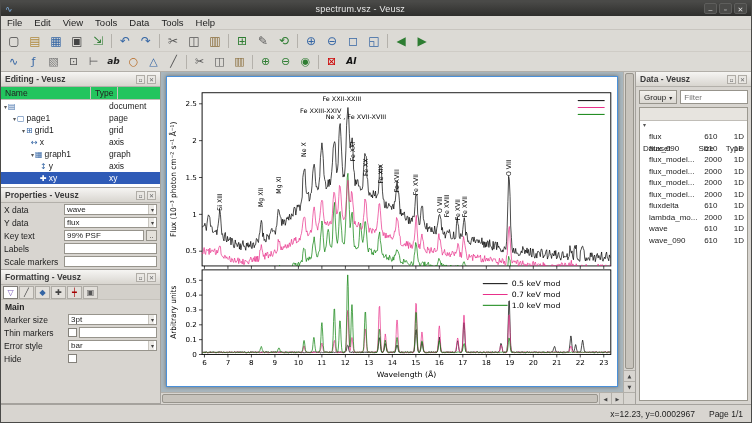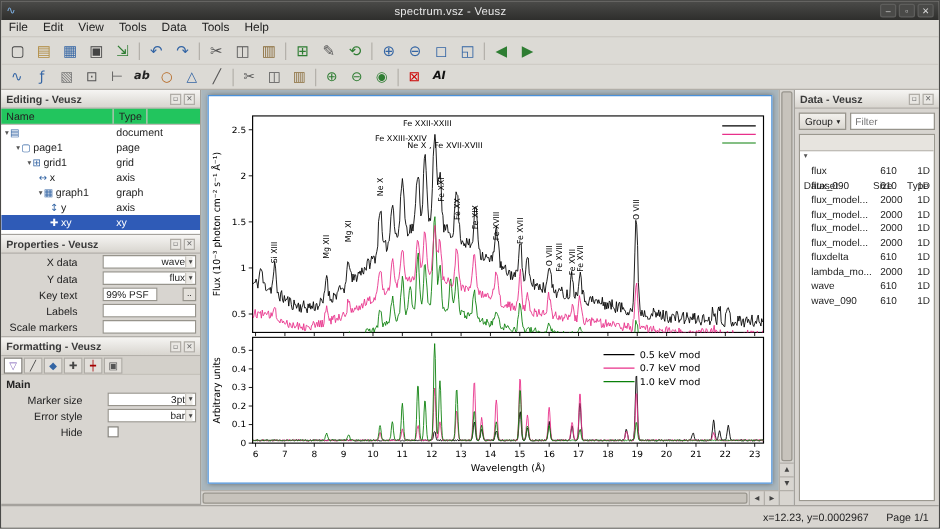--- a/index.html
+++ b/index.html
@@ -38,24 +38,24 @@
   .editing{height:116px;flex:none;}
   .tree-cols{display:flex;height:13px;background:#22c55e;border-bottom:1px solid #c0bdb7;font-size:8.5px;flex:none;}
   .tree-cols span{padding:0 4px;border-right:1px solid #c6c3bd;display:flex;align-items:center;}
   .tree-cols span:first-child{width:90px;}
   .tree-body{flex:1;background:#fff;overflow:hidden;}
   .tree-row{display:flex;align-items:center;height:12px;font-size:8.5px;position:relative;}
   .tree-row.selected{background:#2f5bb7;color:#fff;}
   .t-exp{font-size:6px;color:#555;margin-right:1px;font-family:"DejaVu Sans",sans-serif;}
   .t-icon{font-size:8px;margin-right:2px;color:#3465a4;font-family:"DejaVu Sans",sans-serif;}
   .tree-row.selected .t-icon{color:#fff;}
-  .t-type{position:absolute;left:92px;}
+  .t-type{position:absolute;left:108px;}
 
   .properties{height:82px;flex:none;}
-  .prop-row{display:flex;align-items:center;height:13px;padding:0 3px;font-size:8.5px;gap:20px;text-align:right;}
+  .prop-row{display:flex;align-items:center;height:13px;padding:0 3px;font-size:8.5px;gap:2px;}
   .prop-label{width:58px;white-space:nowrap;overflow:hidden;}
   .prop-label.bold{font-weight:bold;}
   .combo,.textfield{flex:1;height:11px;background:#fff;border:1px solid #97948c;display:flex;align-items:center;padding:0 2px;font-size:8px;min-width:0;}
   .combo .cval{flex:1;overflow:hidden;white-space:nowrap;}
   .combo .arrow{font-size:6px;color:#444;border-left:1px solid #c9c6c0;padding-left:2px;background:#eceae6;height:100%;display:flex;align-items:center;font-family:"DejaVu Sans",sans-serif;}
   .mini-btn{width:11px;height:11px;border:1px solid #97948c;background:#e4e1db;font-size:7px;display:flex;align-items:center;justify-content:center;flex:none;}
   .checkbox{width:9px;height:9px;background:#fff;border:1px solid #84817a;flex:none;}
 
   .formatting{flex:1;min-height:0;}
   .fmt-tabs{display:flex;gap:1px;padding:1px 2px;height:15px;align-items:center;border-bottom:1px solid #c5c2bb;background:#d3d0ca;flex:none;}
@@ -360,20 +360,25 @@
             </div>
           </div>
         <div class="fmt-section">Main</div>
         <div id="fmt">
             <div class="prop-row">
               <span class="prop-label" style="width: 62px;">Marker size</span>
               <div class="combo">
                 <span class="cval">3pt</span>
                 <span class="arrow">▾</span>
               </div>
+            </div>
+            <div class="prop-row">
+              <span class="prop-label" style="width: 62px;">Thin markers</span>
+              <div class="checkbox"></div>
+              <div class="textfield"></div>
             </div>
             <div class="prop-row">
               <span class="prop-label" style="width: 62px;">Error style</span>
               <div class="combo">
                 <span class="cval">bar</span>
                 <span class="arrow">▾</span>
               </div>
             </div>
             <div class="prop-row">
               <span class="prop-label" style="width: 62px;">Hide</span>

